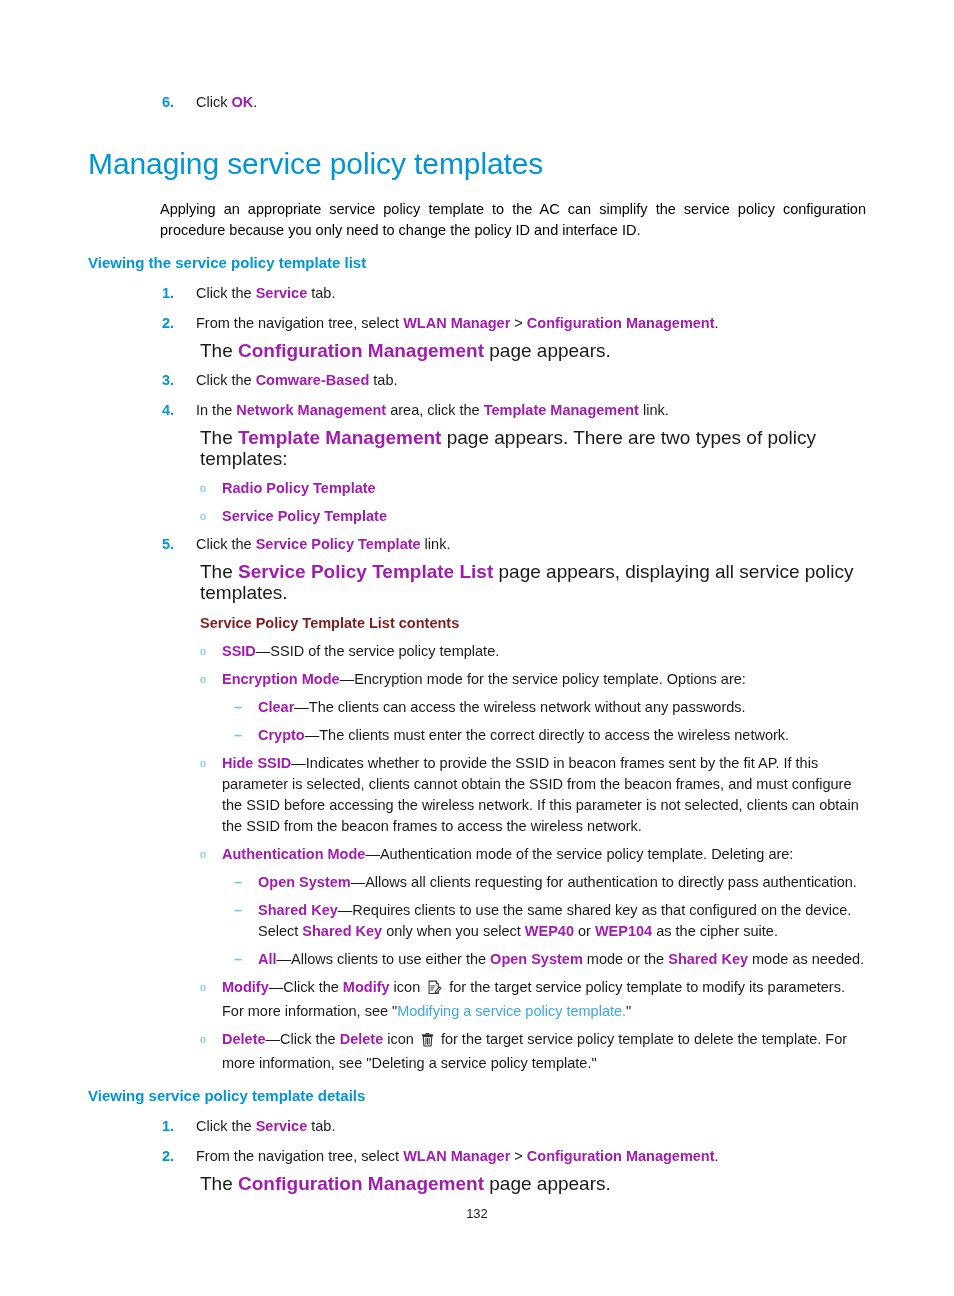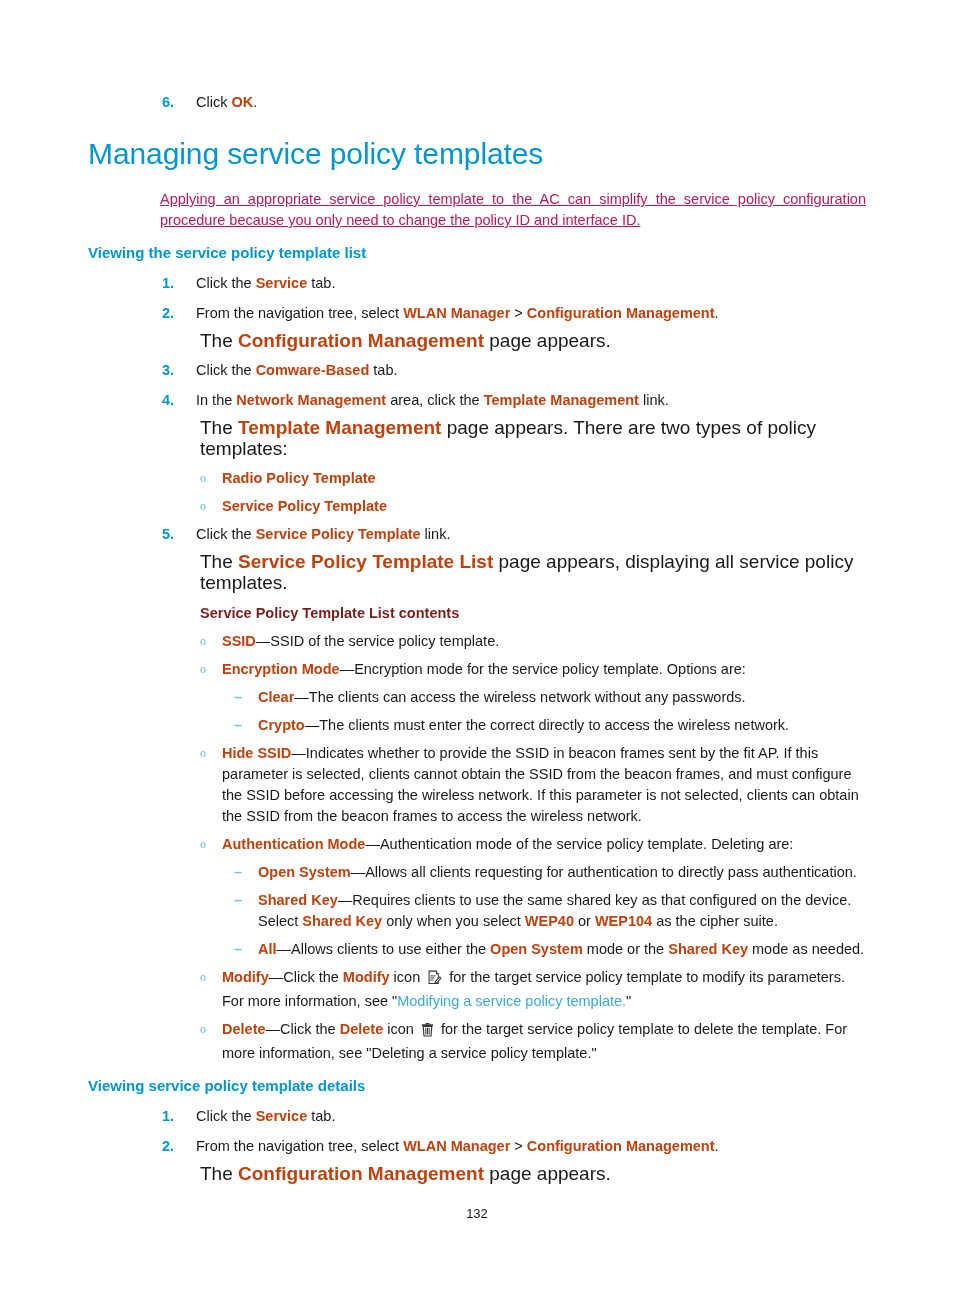--- a/index.html
+++ b/index.html
@@ -54,21 +54,21 @@
   .sub-para {
     margin: 0 0 9px 112px;
     font-size: 19px;
     line-height: 21px;
     color: #1a1a1a;
   }
   .sub-para.tight { margin-bottom: 6px; }
 
   
   .h1 {
-    margin: 24px 0 18px 0;
+    margin: 34px 0 18px 0;
     font-size: 30px;
     line-height: 34px;
     font-weight: normal;
     color: #0096D6;
     letter-spacing: -0.1px;
   }
   .h2 {
     margin: 12px 0 10px 0;
     font-size: 15px;
     line-height: 20px;
@@ -76,22 +76,21 @@
     color: #0096D6;
   }
 
   
   .intro {
     margin: 0 0 12px 72px;
     width: 706px;
     font-size: 14.5px;
     line-height: 21px;
     text-align: justify;
-    color: #be185d;
-    text-decoration: underline;
+    color: #000000;
   }
 
   
   .obullet {
     display: flex;
     align-items: flex-start;
     margin: 0 0 7px 0;
     padding-left: 112px;
   }
   .obullet-mark {
@@ -131,21 +130,21 @@
 
   
   .runin {
     margin: 10px 0 7px 112px;
     font-size: 14.5px;
     line-height: 21px;
     font-weight: bold;
     color: #7f1d1d;
   }
 
-  b, .b { font-weight: bold; color: #c2410c; text-align: center; }
+  b, .b { font-weight: bold; color: #a21caf; text-align: center; }
   .link { color: #3BA9DF; }
 
   
   .inline-icon {
     display: inline-block;
     vertical-align: -3px;
     margin: 0 3px;
   }
 
   

